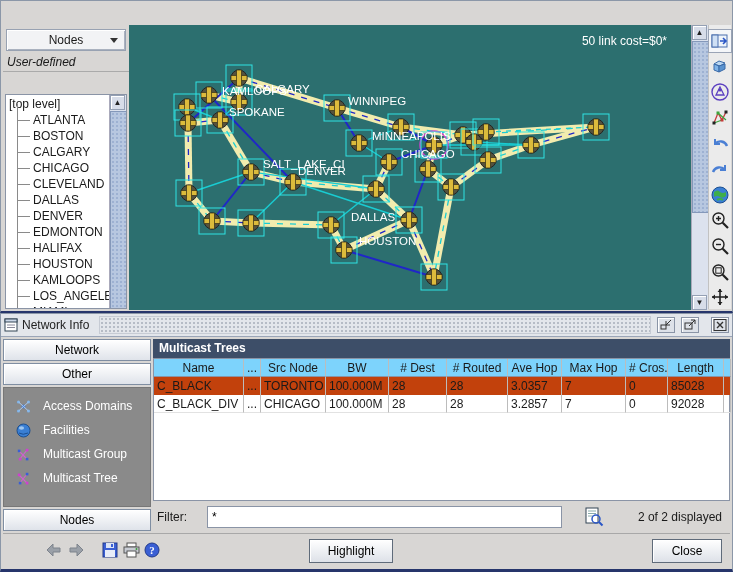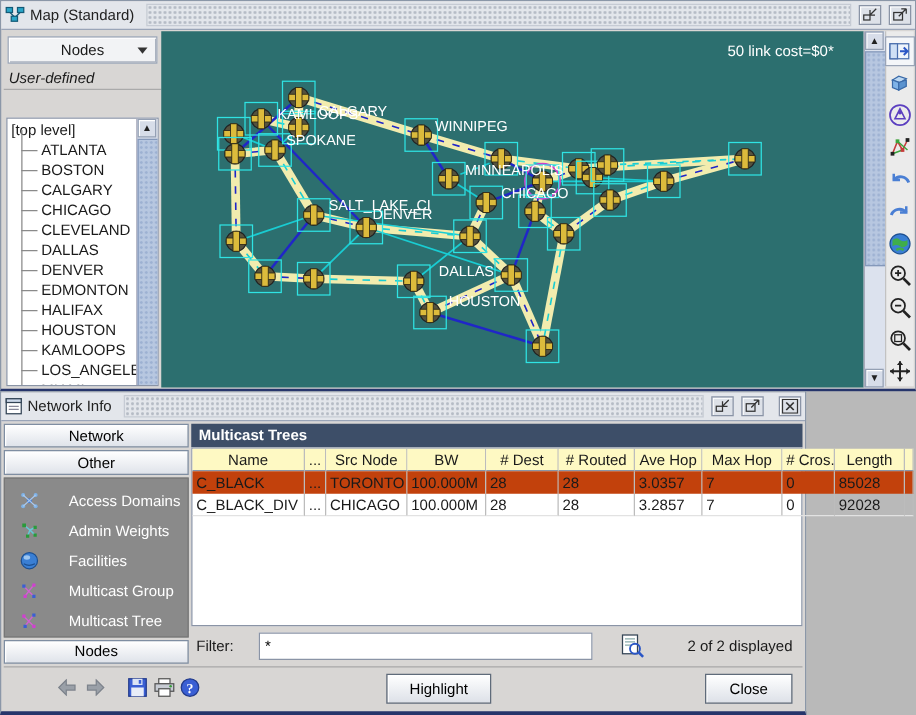--- a/index.html
+++ b/index.html
@@ -1,20 +1,20 @@
 <!DOCTYPE html>
 <html><head>
 <meta charset="utf-8">
 <style>
   html,body{margin:0;padding:0;}
   body{width:733px;height:572px;position:relative;background:#b9b9b9;
        font-family:"Liberation Sans", sans-serif;font-size:12px;color:#1a1a1a;overflow:hidden;}
   .window{position:absolute;background:#d8d6d4;border:1px solid #8b97a8;box-sizing:border-box;}
   #map-window{left:0;top:0;width:733px;height:313px;border-bottom:2px solid #26356b;}
-  #info-window{left:0;top:313px;width:645px;height:259px;border-bottom:3px solid #26356b;}
+  #info-window{left:0;top:313px;width:733px;height:259px;border-bottom:3px solid #26356b;}
   .titlebar{height:22px;background:#e3e6eb;border-bottom:1px solid #9aa5b8;display:flex;align-items:center;
             padding:0 3px;gap:4px;}
   .titlebar .title{font-size:12px;color:#222;white-space:nowrap;padding-right:6px;}
   .tb-fill{flex:1;height:16px;background-image:radial-gradient(circle,#b6bcc6 1px,transparent 1.3px);
            background-size:4px 4px;border:1px solid #c6cbd4;}
   .tb-btn{width:18px;height:16px;background:#dde1e8;border:1px solid #8a94a6;box-shadow:inset 1px 1px 0 #fff;
           display:flex;align-items:center;justify-content:center;padding:0;margin-left:2px;}
   
   .map-sidebar{position:absolute;left:2px;top:25px;width:126px;bottom:2px;background:#d8d6d4;}
   .combo{margin:3px 3px 0 3px;height:20px;background:#f2f3f5;border:1px solid #98a2b2;
@@ -41,28 +41,28 @@
   .map-toolbar{position:absolute;left:707px;top:24px;right:1px;bottom:2px;background:#ebebeb;border-left:1px solid #c2c2c2;
                display:flex;flex-direction:column;align-items:center;padding-top:4px;gap:2px;}
   .tool-btn{width:24px;height:24px;background:transparent;border:1px solid transparent;display:flex;
             align-items:center;justify-content:center;padding:0;}
   .tool-btn.first{border:1px solid #9aa4b6;background:#f4f6f9;}
   
   .acc-col{position:absolute;left:2px;top:25px;width:148px;bottom:38px;display:flex;flex-direction:column;}
   .acc-btn{height:22px;background:linear-gradient(#ffffff,#dfe3ea);border:1px solid #7f8ea2;
            box-shadow:inset 1px 1px 0 #fff;font-size:12px;margin-bottom:2px;width:100%;}
   .acc-panel{flex:1;background:#8a8a8a;border:1px solid #777;margin-bottom:2px;padding-top:6px;}
-  .acc-item{height:24px;display:flex;align-items:center;gap:24px;padding-left:12px;color:#fff;}
+  .acc-item{height:24px;display:flex;align-items:center;gap:12px;padding-left:12px;color:#fff;}
   .info-main{position:absolute;left:152px;top:25px;right:2px;bottom:38px;}
   .panel-title{height:19px;line-height:19px;background:#3d4e68;color:#fff;font-weight:bold;padding-left:6px;}
   .table-wrap{position:absolute;left:0;right:0;top:19px;bottom:30px;background:#fff;border:1px solid #8a94a6;}
   .grid{display:grid;grid-template-columns:90px 17px 65px 63px 58px 61px 54px 64px 42px 56px 1fr;}
   .grid .c{height:18px;line-height:18px;border-right:1px solid #bcbcbc;padding:0 3px;overflow:hidden;
            white-space:nowrap;box-sizing:border-box;}
-  .grid .hdr{text-align:center;border-bottom:1px solid #8a94a6;background:#fef9c3;}
+  .grid .hdr{text-align:center;border-bottom:1px solid #8a94a6;background:#7dd3fc;}
   .grid .sel{background:#c2410c;}
   .grid .r2{border-bottom:1px solid #e2e2e2;}
   .filter-row{position:absolute;left:0;right:0;bottom:0;height:28px;display:flex;align-items:center;gap:20px;}
   .filter-row label{padding-left:4px;}
   .filter-input{flex:1;height:18px;border:1px solid #8a94a6;font-family:"Liberation Sans",sans-serif;
                 font-size:12px;padding:1px 4px;}
   .find-btn{width:24px;height:24px;background:transparent;border:none;padding:0;display:flex;align-items:center;justify-content:center;}
   .filter-status{white-space:nowrap;padding:0 8px 0 12px;}
   .bottom-bar{position:absolute;left:2px;right:2px;bottom:3px;height:32px;border-top:1px solid #a8a8a8;
               background:#d8d6d4;}
@@ -71,44 +71,20 @@
   .pushbtn{position:absolute;top:5px;height:24px;background:linear-gradient(#ffffff,#dde1e8);
            border:1px solid #5f6b7a;box-shadow:inset 1px 1px 0 #fff;font-size:12px;
            font-family:"Liberation Sans",sans-serif;}
   .pushbtn:disabled,.pushbtn.disabled{color:#9aa0a8;border-color:#9aa4b2;}
   svg{display:block;}
 </style>
 </head>
 <body>
 
 <div class="window" id="map-window">
-  <div class="titlebar">
-    <span>
-      <svg width="16" height="14" viewBox="0 0 16 14">
-        <rect x="1" y="1" width="5" height="4" fill="#2aa6c8" stroke="#135a77"></rect>
-        <rect x="10" y="1" width="5" height="4" fill="#2aa6c8" stroke="#135a77"></rect>
-        <rect x="5" y="8" width="5" height="4" fill="#2aa6c8" stroke="#135a77"></rect>
-        <path d="M4 5 L7 8 M12 5 L9 8" stroke="#135a77" fill="none"></path>
-      </svg>
-    </span>
-    <span class="title">Map (Standard)</span>
-    <span class="tb-fill"></span>
-    <button class="tb-btn">
-      <svg width="14" height="12" viewBox="0 0 14 12">
-          <rect x="2" y="6" width="5" height="4" fill="none" stroke="#333"></rect>
-          <path d="M12 1 L7 6 M7 6 h4 M7 6 v-4" stroke="#333" fill="none"></path>
-        </svg>
-    </button>
-    <button class="tb-btn">
-      <svg width="14" height="12" viewBox="0 0 14 12">
-          <rect x="2" y="4" width="7" height="6" fill="none" stroke="#333"></rect>
-          <path d="M6 7 L12 1 M12 1 h-4 M12 1 v4" stroke="#333" fill="none"></path>
-        </svg>
-    </button>
-  </div>
 
   <div class="map-sidebar">
     <div class="combo">
       <span>Nodes</span>
       <span class="arrow"></span>
     </div>
     <div class="subtitle">User-defined</div>
     <div class="tree-box">
       <div class="tree">
         <div class="tree-root">[top level]</div>
@@ -526,30 +502,20 @@
             <circle cx="2.5" cy="3" r="1.6" fill="#7fb3e8"></circle>
             <circle cx="12.5" cy="3" r="1.6" fill="#7fb3e8"></circle>
             <circle cx="2.5" cy="12" r="1.6" fill="#7fb3e8"></circle>
             <circle cx="12.5" cy="12" r="1.6" fill="#7fb3e8"></circle>
             <path d="M7.5 7.5 L2.5 3 M7.5 7.5 L12.5 3 M7.5 7.5 L2.5 12 M7.5 7.5 L12.5 12" stroke="#a8c8ee" stroke-width="1"></path>
           </svg>
         <span>Access Domains</span>
       </div>
       <div class="acc-item">
         <svg width="15" height="15" viewBox="0 0 15 15">
-            <path d="M3 3 L8 7 L12 5 M8 7 L6 12 M8 7 L12 11" stroke="#66c8d8" stroke-width="1.2" fill="none"></path>
-            <rect x="1.8" y="1.8" width="3" height="3" fill="#2a9a3a"></rect>
-            <rect x="10.8" y="3.6" width="2.6" height="2.6" fill="#2a9a3a"></rect>
-            <rect x="4.8" y="10.6" width="2.6" height="2.6" fill="#2a9a3a"></rect>
-            <rect x="10.8" y="9.8" width="2.6" height="2.6" fill="#2a9a3a"></rect>
-          </svg>
-        <span>Admin Weights</span>
-      </div>
-      <div class="acc-item">
-        <svg width="15" height="15" viewBox="0 0 15 15">
             <circle cx="7.5" cy="7.5" r="6.5" fill="#3a7fd4" stroke="#1c4f90"></circle>
             <ellipse cx="5.5" cy="5" rx="2.6" ry="1.8" fill="#9ec6ef"></ellipse>
             <path d="M3 10 q4 2.5 9 0" stroke="#1c4f90" fill="none"></path>
           </svg>
         <span>Facilities</span>
       </div>
       <div class="acc-item">
         <svg width="15" height="15" viewBox="0 0 15 15">
             <path d="M3 4 L7 8 L11 3 M7 8 L4 12 M7 8 L11 12" stroke="#d060d0" stroke-width="1.1" fill="none"></path>
             <rect x="1.8" y="2.6" width="2.6" height="2.6" fill="#3a5fd4"></rect>

